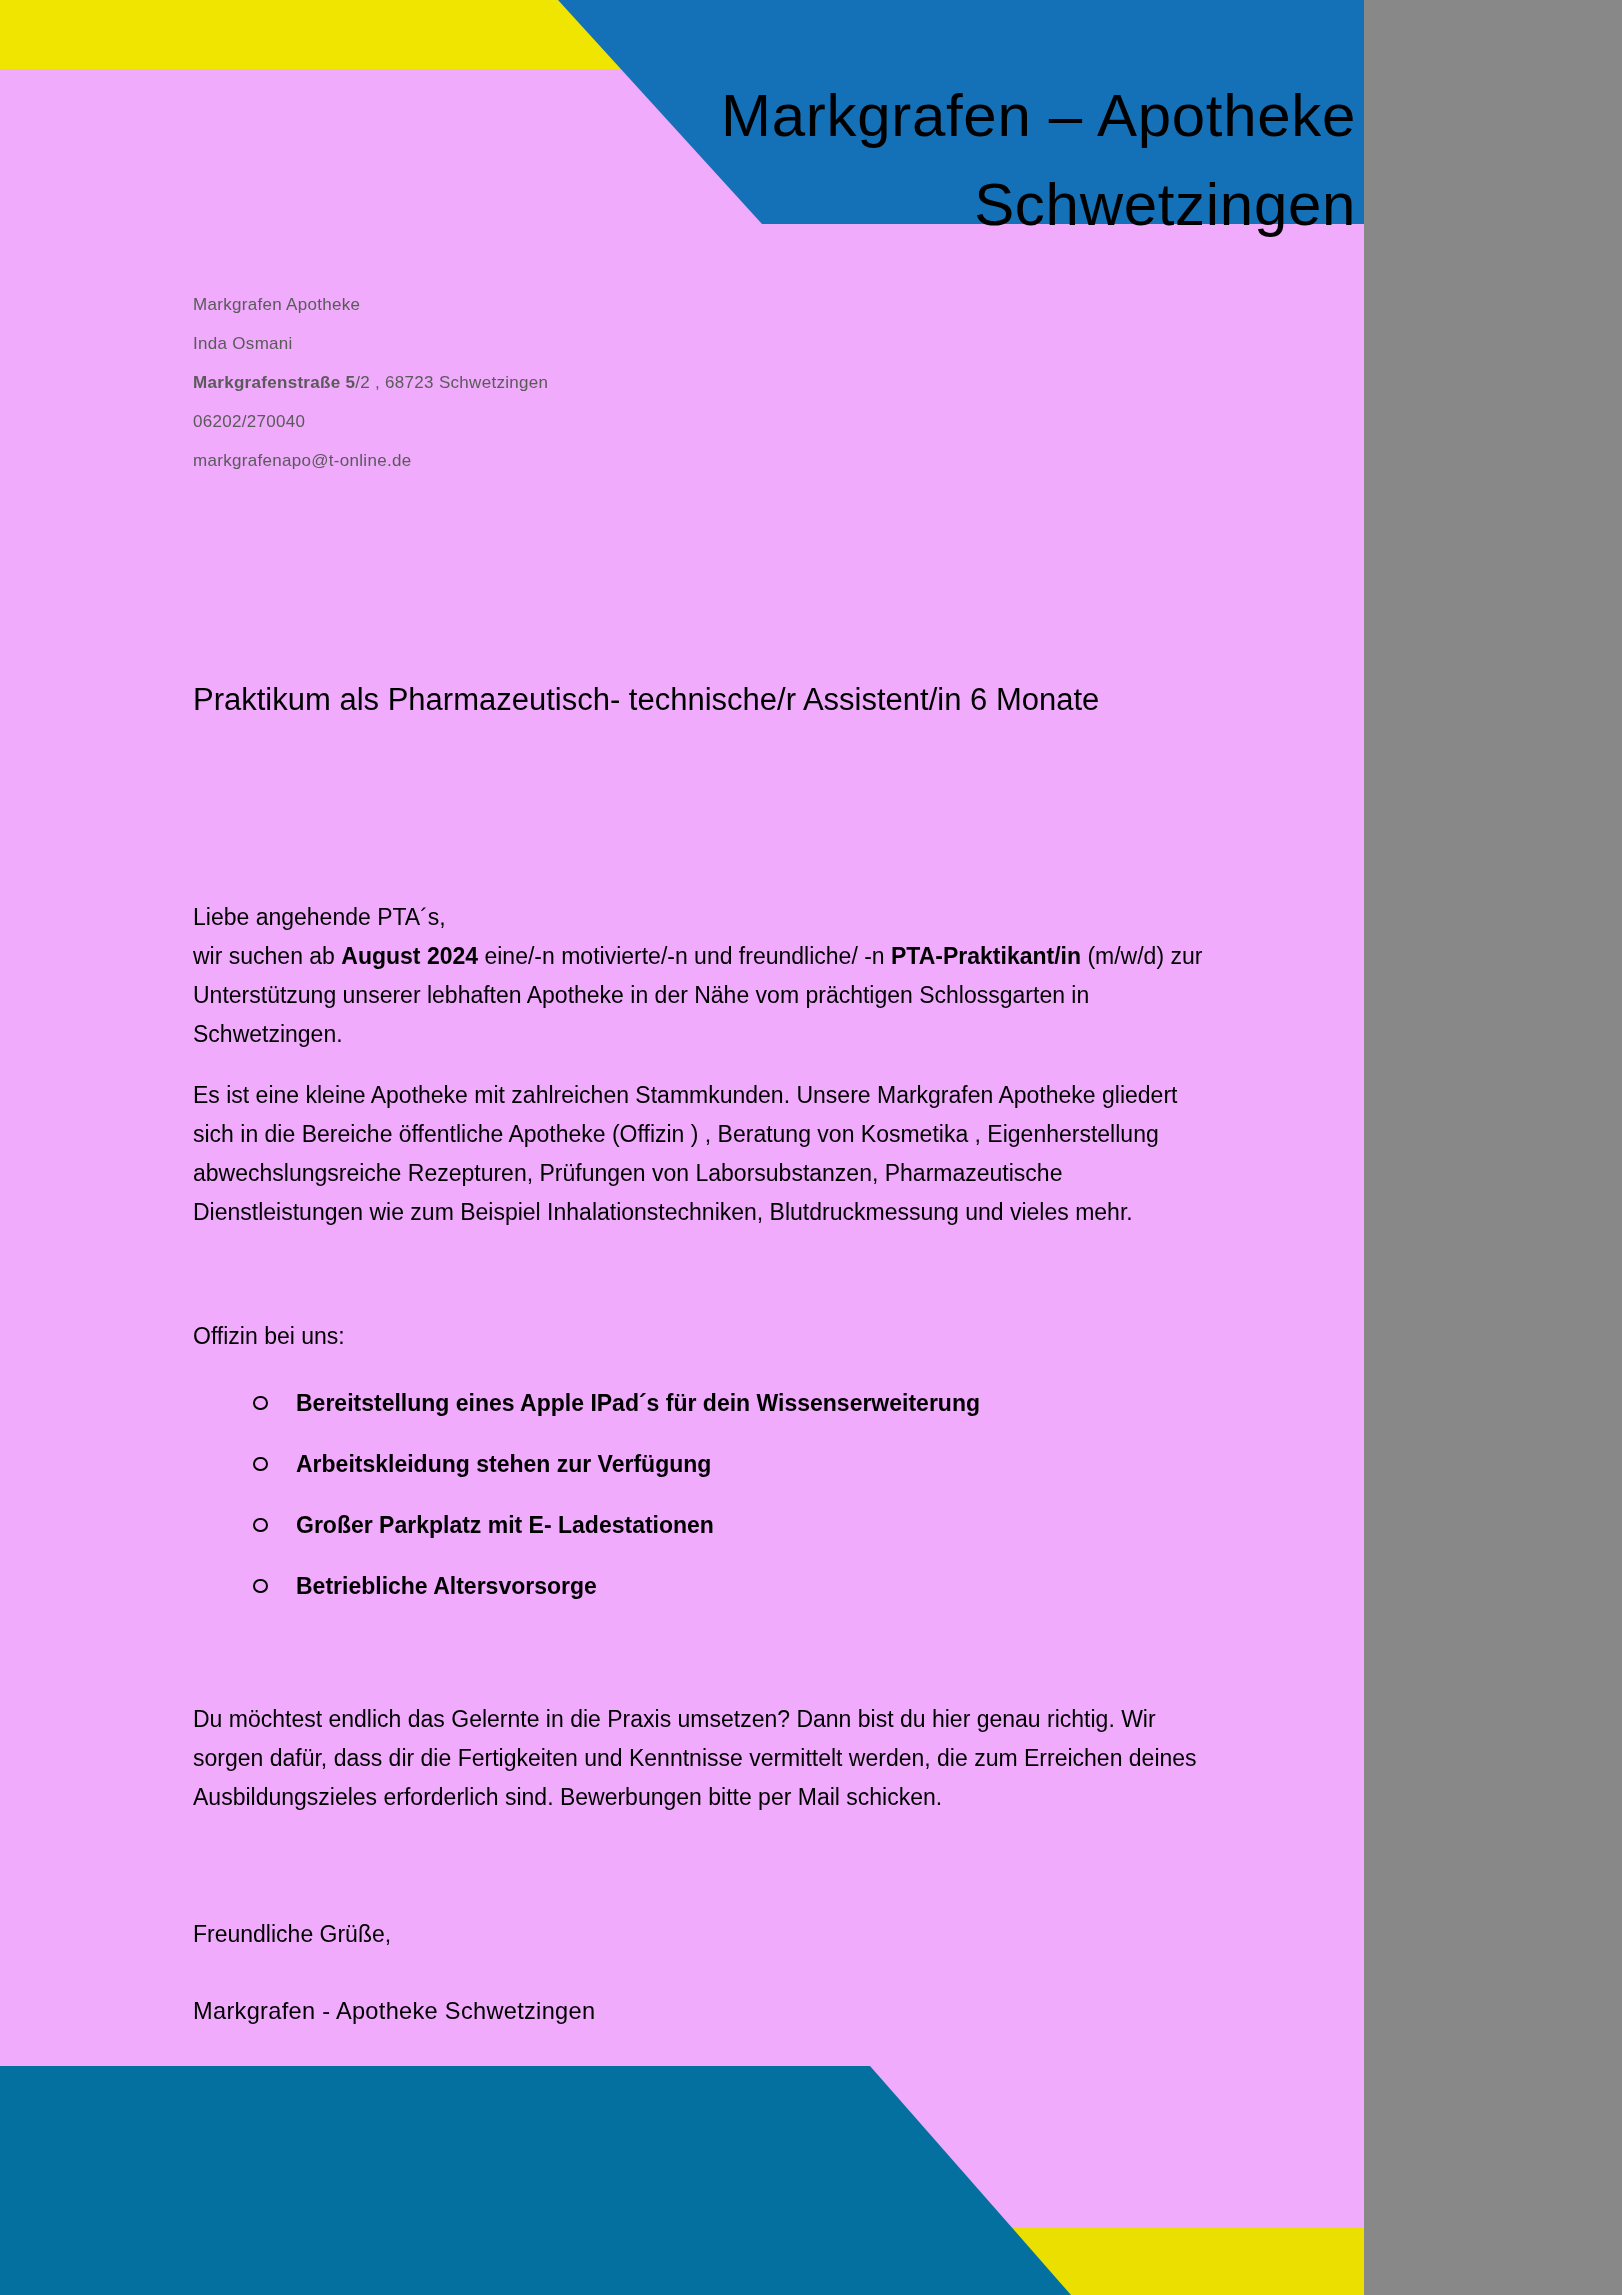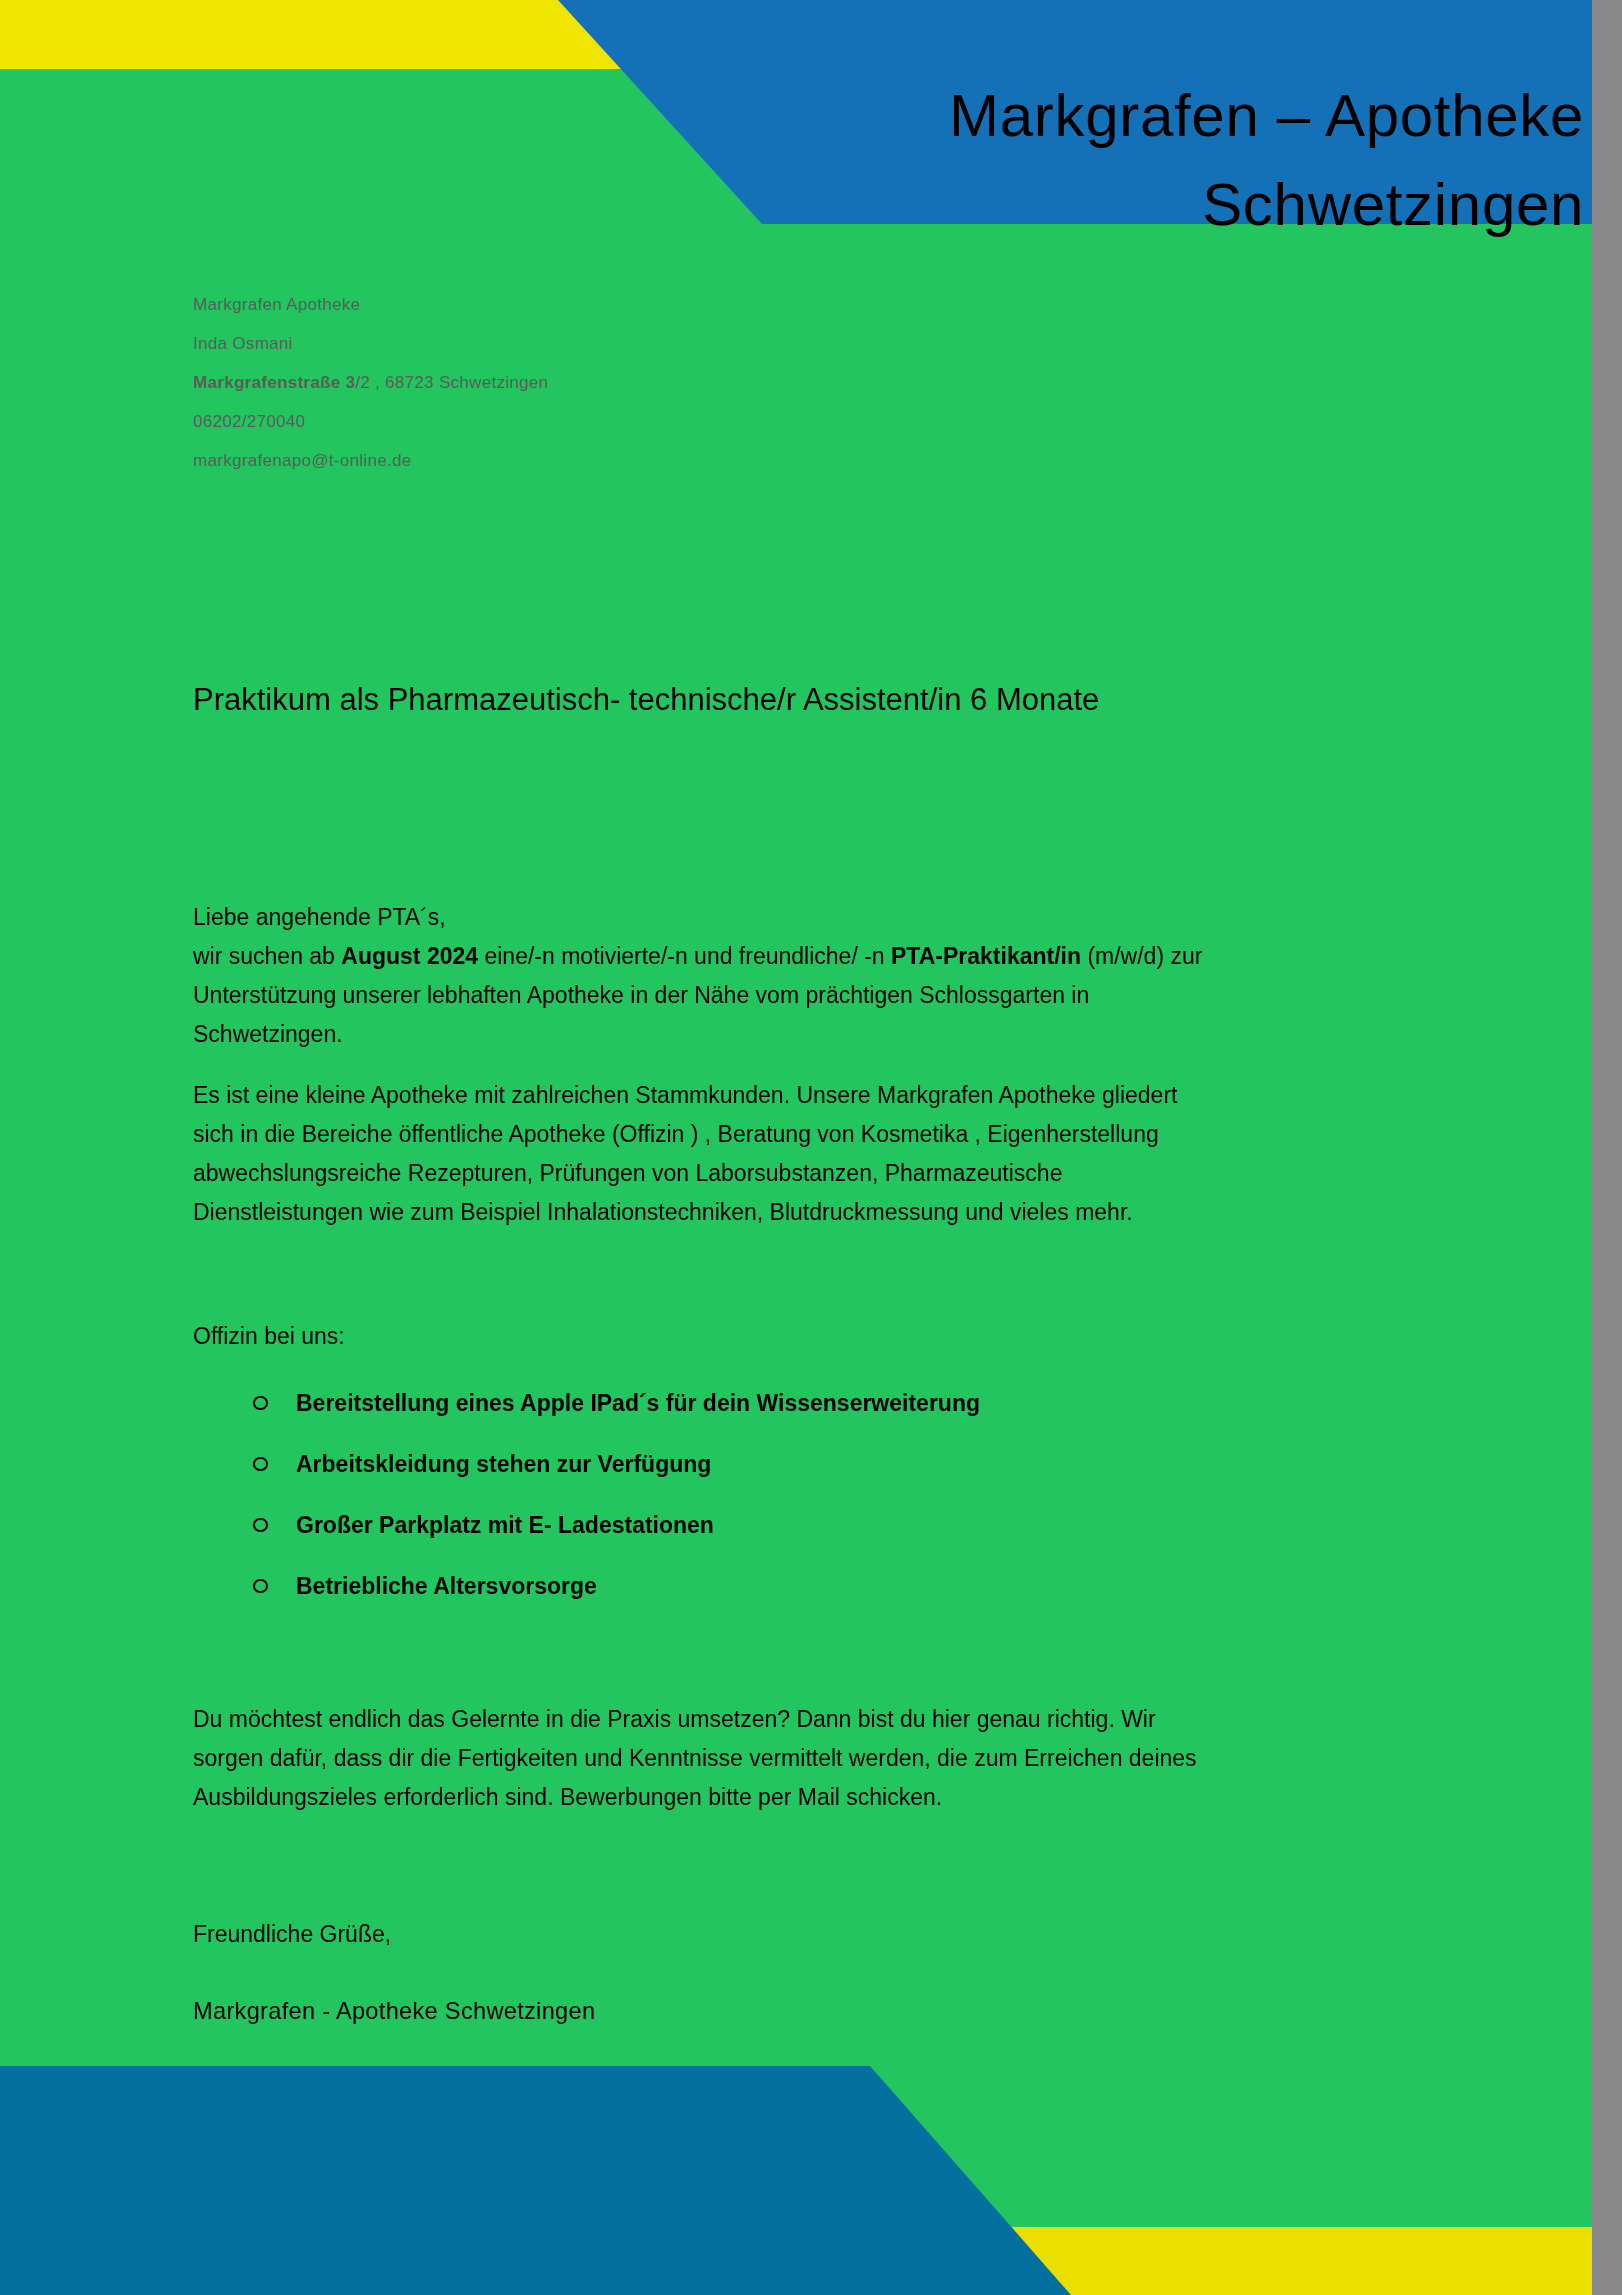--- a/index.html
+++ b/index.html
@@ -1,20 +1,20 @@
 <!DOCTYPE html>
 <html style="--header-blue: #1471B8; --footer-blue: #04709F; --yellow: #F0E500; --footer-yellow: #EBDF00; --contact-gray: #5A5A5A;font-size:10.5px"><head>
 <meta charset="utf-8">
 <title>Markgrafen Apotheke Schwetzingen – Stellenanzeige</title>
 <style>
   html,body{margin:0;padding:0;background:#888;}
   .page{
     position:relative;
-    width:1592px;height:2295px;
-    background:#22c55e;
+    width:1364px;height:2295px;
+    background:#f0abfc;
     overflow:hidden;
     font-family:"Liberation Sans",sans-serif;
     color:#000;
   }
   
   .hdr-yellow{
     position:absolute;left:0;top:0;width:628px;height:69px;
     background:var(--yellow,#F0E500);
   }
   .hdr-blue{
@@ -89,21 +89,21 @@
 
 <div class="page">
 
   <div class="hdr-yellow"></div>
   <div class="hdr-blue"></div>
   <div class="hdr-title">
     <span>Markgrafen – Apotheke</span><br>
     <span>Schwetzingen</span>
   </div>
 
-  <div class="block contact"><span>Markgrafen Apotheke</span><br><span>Inda Osmani</span><br><span class="b">Markgrafenstraße 3</span><span>/2 , 68723 Schwetzingen</span><br><span>06202/270040</span><br><span>markgrafenapo@t-online.de</span></div>
+  <div class="block contact"><span>Markgrafen Apotheke</span><br><span>Inda Osmani</span><br><span class="b">Markgrafenstraße 5</span><span>/2 , 68723 Schwetzingen</span><br><span>06202/270040</span><br><span>markgrafenapo@t-online.de</span></div>
 
   <div class="block job-heading">Praktikum als Pharmazeutisch- technische/r Assistent/in 6 Monate</div>
 
   <div class="block para p1"><span>Liebe angehende PTA´s,</span><br><span>wir suchen ab </span><span class="b">August 2024</span><span> eine/-n motivierte/-n und freundliche/ -n </span><span class="b">PTA-Praktikant/in</span><span> (m/w/d) zur</span><br><span>Unterstützung unserer lebhaften Apotheke in der Nähe vom prächtigen Schlossgarten in</span><br><span>Schwetzingen.</span></div>
   <div class="block para p2"><span>Es ist eine kleine Apotheke mit zahlreichen Stammkunden. Unsere Markgrafen Apotheke gliedert</span><br><span>sich in die Bereiche öffentliche Apotheke (Offizin ) , Beratung von Kosmetika , Eigenherstellung</span><br><span>abwechslungsreiche Rezepturen, Prüfungen von Laborsubstanzen, Pharmazeutische</span><br><span>Dienstleistungen wie zum Beispiel Inhalationstechniken, Blutdruckmessung und vieles mehr.</span></div>
 
   <div class="block benefits-title">Offizin bei uns:</div>
   <ul class="block benefits">
       <li><span class="bullet-o"></span><span>Bereitstellung eines Apple IPad´s für dein Wissenserweiterung</span></li>
       <li><span class="bullet-o"></span><span>Arbeitskleidung stehen zur Verfügung</span></li>

